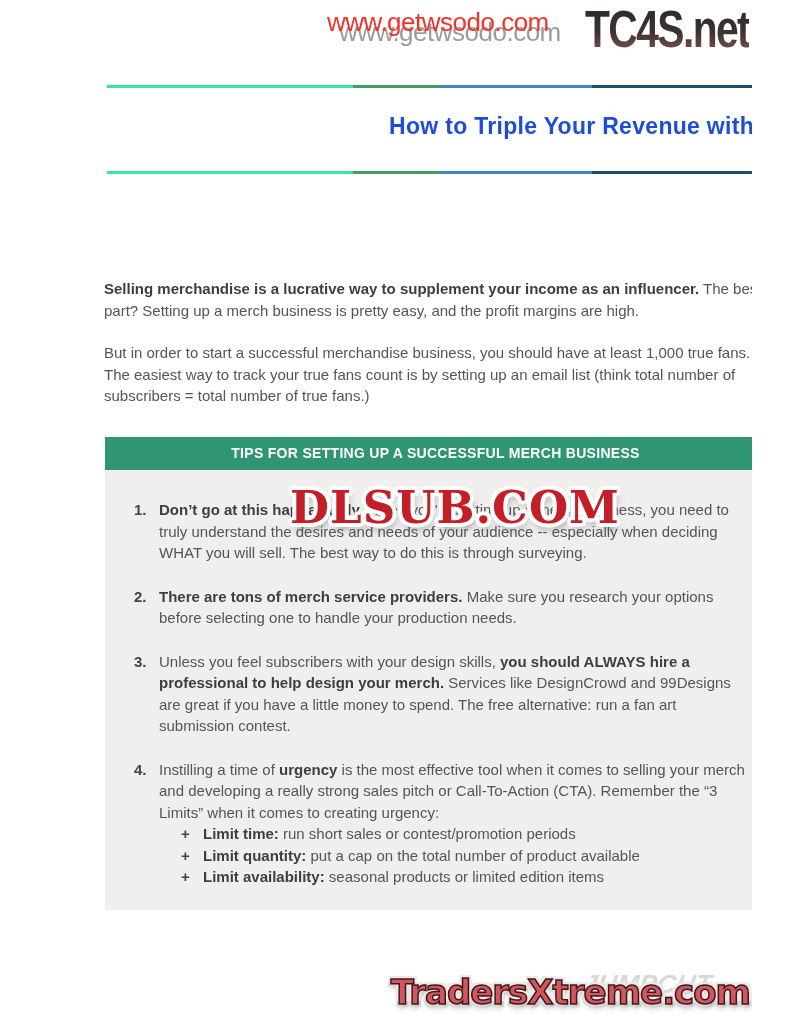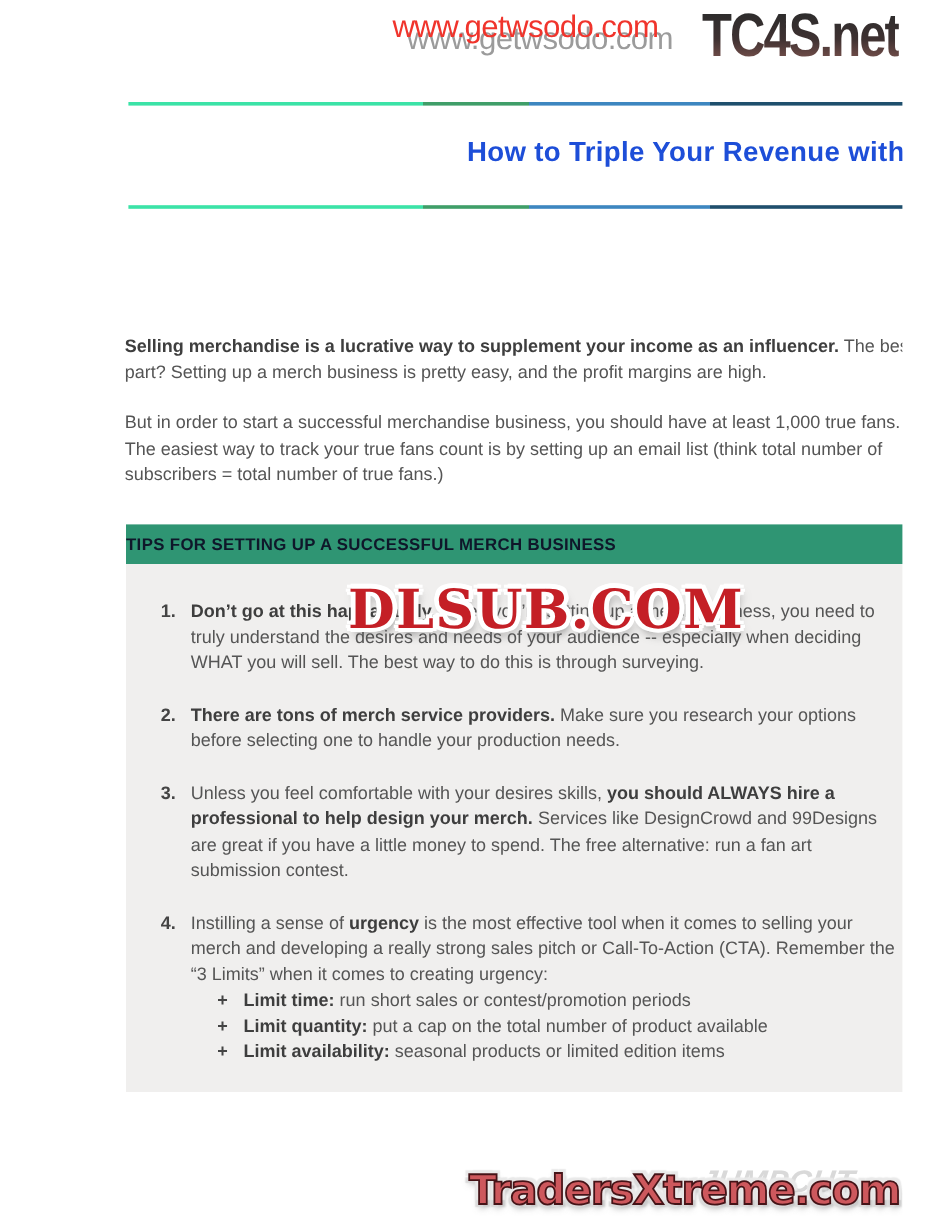--- a/index.html
+++ b/index.html
@@ -54,21 +54,21 @@
     position:absolute; left:65px; width:662px;
     font-size:15px; line-height:21.5px; color:#555555;
   }
   .para b { color:#3e3e3e; }
   .p1 { top:263px; }
   .p2 { top:327px; }
 
   
   .tips-banner {
     position:absolute; left:66px; top:437px; width:661px; height:33px;
-    background:#2f9573; color:#0f172a; 
+    background:#2f9573; color:#ffffff; text-align:center;
     font-size:14px; font-weight:bold; letter-spacing:0.3px; line-height:33px;
   }
   .tips-box {
     position:absolute; left:66px; top:470px; width:661px; height:440px;
     background:#f0efee; box-sizing:border-box;
     padding:29px 18px 0 29px;
     font-size:15px; line-height:21.5px; color:#555555;
   }
   .tips-box b { color:#3e3e3e;margin-top:36px; }
   .li { display:flex; margin-bottom:22px; }
@@ -129,27 +129,27 @@
       <span class="txt"><b>Don’t go at this haphazardly.</b><span> When you’re setting up a merch business, you need to truly understand the desires and needs of your audience -- especially when deciding WHAT you will sell. The best way to do this is through surveying.</span></span>
     </div>
 
     <div class="li">
       <span class="num">2.</span>
       <span class="txt"><b>There are tons of merch service providers.</b><span> Make sure you research your options before selecting one to handle your production needs.</span></span>
     </div>
 
     <div class="li">
       <span class="num">3.</span>
-      <span class="txt"><span>Unless you feel comfortable with your desires skills, </span><b>you should ALWAYS hire a professional to help design your merch.</b><span> Services like DesignCrowd and 99Designs are great if you have a little money to spend. The free alternative: run a fan art submission contest.</span></span>
+      <span class="txt"><span>Unless you feel subscribers with your design skills, </span><b>you should ALWAYS hire a professional to help design your merch.</b><span> Services like DesignCrowd and 99Designs are great if you have a little money to spend. The free alternative: run a fan art submission contest.</span></span>
     </div>
 
     <div class="li">
       <span class="num">4.</span>
       <span class="txt">
-        <span>Instilling a sense of </span><b>urgency</b><span> is the most effective tool when it comes to selling your merch and developing a really strong sales pitch or Call-To-Action (CTA). Remember the “3 Limits” when it comes to creating urgency:</span>
+        <span>Instilling a time of </span><b>urgency</b><span> is the most effective tool when it comes to selling your merch and developing a really strong sales pitch or Call-To-Action (CTA). Remember the “3 Limits” when it comes to creating urgency:</span>
         <span class="sub">
           <span class="plus">+</span>
           <span><b>Limit time:</b><span> run short sales or contest/promotion periods</span></span>
         </span>
         <span class="sub">
           <span class="plus">+</span>
           <span><b>Limit quantity:</b><span> put a cap on the total number of product available</span></span>
         </span>
         <span class="sub">
           <span class="plus">+</span>

